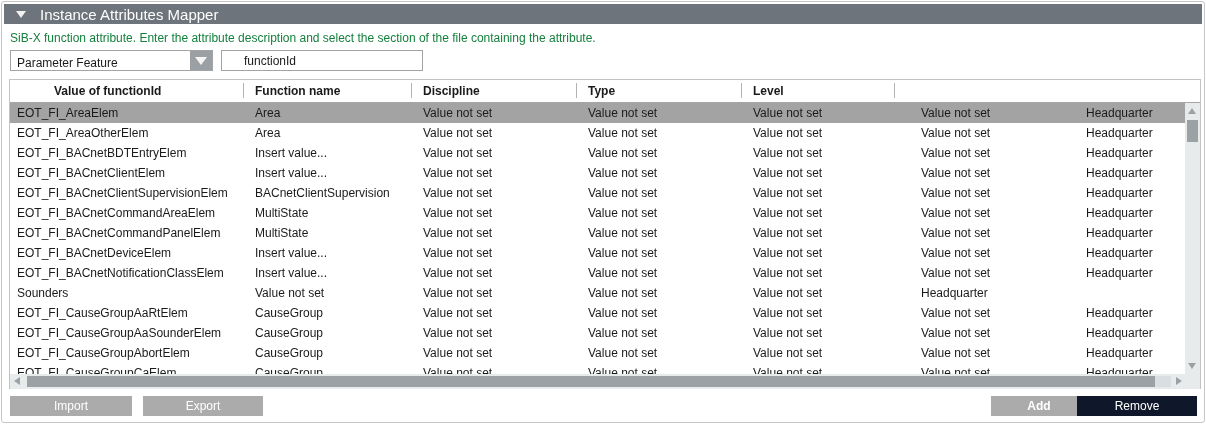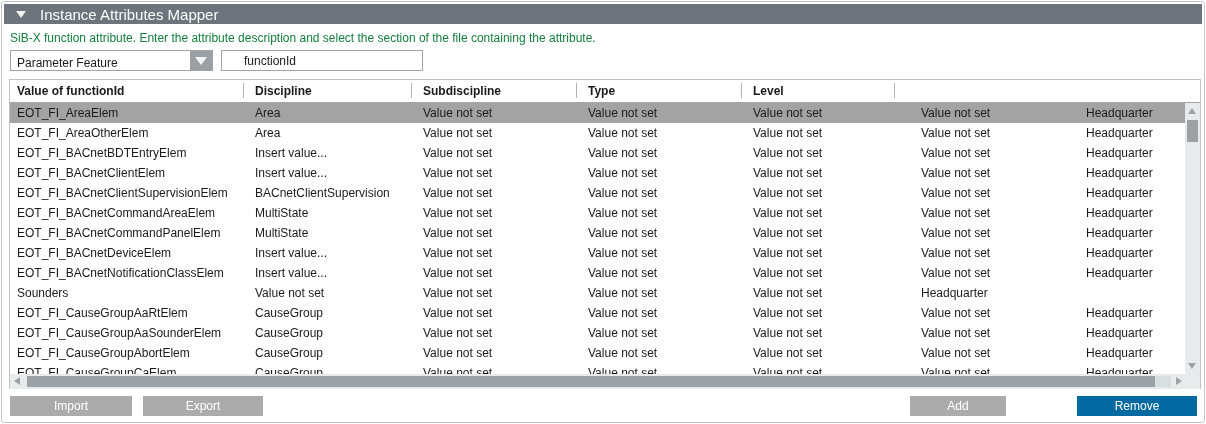--- a/index.html
+++ b/index.html
@@ -43,21 +43,21 @@
   .table {
     position:absolute; left:7px; top:77px; width:1192px; height:310px;
     border:1px solid #c3c3c3; background:#fff;
   }
   .cols { display:grid; grid-template-columns:233px 168px 165px 165px 168px 165px 1fr; }
   .thead { height:23px; border-bottom:1px solid #a6a6a6; }
   .th {
     font-weight:bold; line-height:22px; padding-left:12px; position:relative;
     white-space:nowrap; overflow:hidden;
   }
-  .th:first-child { padding-left:7px; }
+  .th:first-child { padding-left:7px;margin-left:37px; }
   .th + .th::before {
     content:""; position:absolute; left:0; top:3px; bottom:4px; width:1px; background:#b3b3b3;
   }
   .th:last-child::after {
     content:""; position:absolute; right:14px; top:3px; bottom:4px; width:1px; background:#b3b3b3;
   }
   .body-region { position:relative; height:271px; overflow:hidden; }
   .tbody { width:calc(100% - 15px); overflow:hidden; height:271px; }
   .tr { height:20px; }
   .tr.selected { background:#a3a3a3; }
@@ -93,22 +93,22 @@
     border-left:6px solid #9ba1a5;
   }
 
   .btn {
     position:absolute; height:20px; border:none; color:#fff; font-size:12px;
     font-family:"Liberation Sans", sans-serif; background:#ababab; text-align:center;
     line-height:20px; cursor:default;
   }
   .btn-import { left:8px;  top:394px; width:122px; }
   .btn-export { left:141px; top:394px; width:120px; }
-  .btn-add    { left:908px; top:394px; width:96px; }
-  .btn-remove { left:1075px; top:394px; width:120px; background:#0369a1; }
+  .btn-add    { left:989px; top:394px; width:96px;font-weight:bold; }
+  .btn-remove { left:1075px; top:394px; width:120px; background:#0f172a; }
 </style>
 </head>
 <body>
 
 <div class="panel">
 
   <div class="panel-header">
     <span class="collapse-tri"></span>
     <span class="panel-title">Instance Attributes Mapper</span>
   </div>
@@ -120,22 +120,22 @@
     <span class="dropdown-arrow-btn">
       <span class="tri-down"></span>
     </span>
   </div>
 
   <input class="text-input" type="text" value="functionId" style="">
 
   <div class="table">
     <div class="thead cols">
         <div class="th">Value of functionId</div>
+        <div class="th">Function name</div>
         <div class="th">Discipline</div>
-        <div class="th">Subdiscipline</div>
         <div class="th">Type</div>
         <div class="th">Level</div>
       </div>
     <div class="body-region">
       <div class="tbody">
           <div class="tr cols selected">
             <div class="td">EOT_FI_AreaElem</div>
             <div class="td">Area</div>
             <div class="td">Value not set</div>
             <div class="td">Value not set</div>

